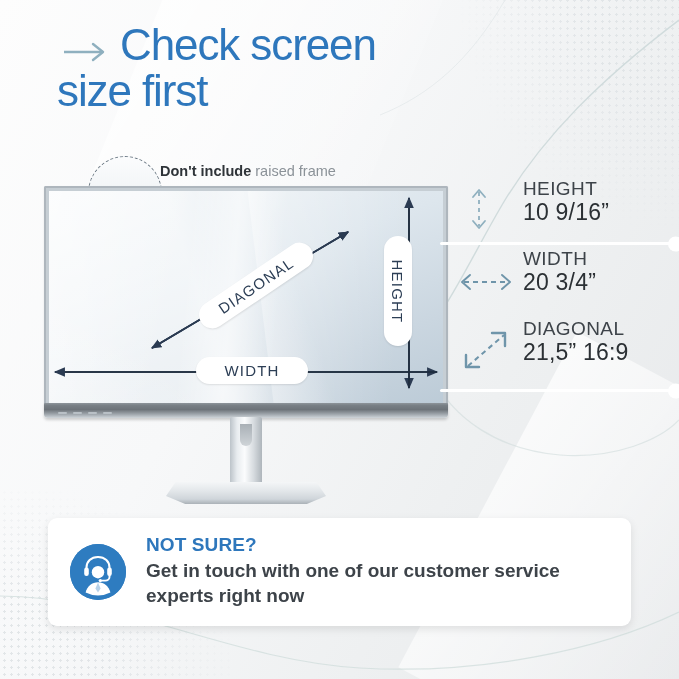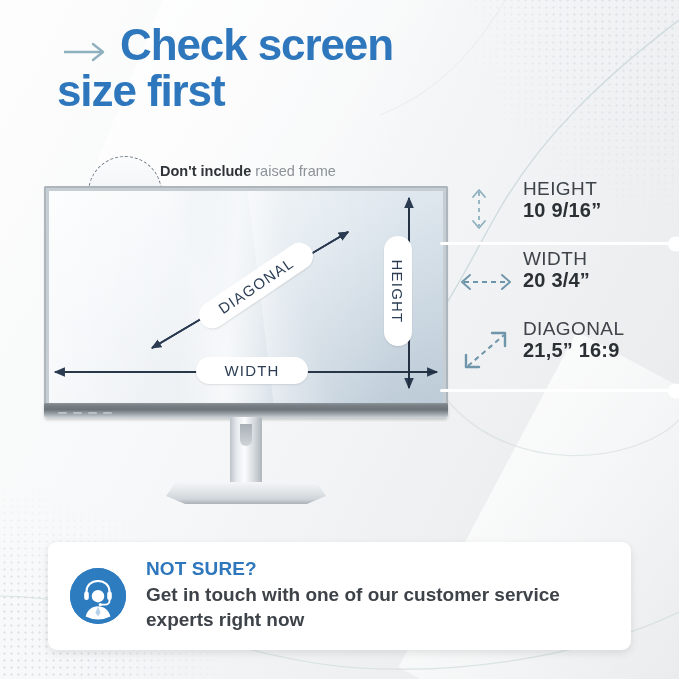--- a/index.html
+++ b/index.html
@@ -36,21 +36,21 @@
     background: linear-gradient(100deg, rgba(255,255,255,.75), rgba(255,255,255,0));
   }
 
   
   #title-block { position: absolute; left: 57px; top: 22px; width: 470px; }
   #title-arrow {
     position: absolute; left: 6px; top: 19px; width: 46px; height: 22px;
   }
   #title-text {
     margin-left: 63px;
-    font-size: 44px; font-weight: bold; line-height: 1.04;
+    font-size: 44px; font-weight: normal; line-height: 1.04;
     color: #2e77bc; letter-spacing: -1.1px;
   }
   #title-text .l2 { display: block; margin-left: -63px; }
 
   
   #frame-callout {
     position: absolute; left: 88px; top: 156px;
     width: 74px; height: 74px; border-radius: 50%;
     border: 1.6px dashed #6d7a85;
     background: linear-gradient(180deg,#fbfcfd 0%,#f2f5f7 48%,#e9eef2 100%);
@@ -150,36 +150,36 @@
   
   #specs { position: absolute; left: 455px; top: 176px; width: 224px; }
   .spec-row { position: relative; height: 70px; }
   .spec-icon { position: absolute; left: 0; top: 6px; width: 62px; height: 54px; }
   .spec-text { position: absolute; left: 68px; top: 2px; }
   .spec-label {
     font-size: 19px; color: #3d4349; letter-spacing: .4px; line-height: 1.12;
     font-weight: 300;
   }
   .spec-value {
-    font-size: 20px; font-weight: bold; color: #2b3034; letter-spacing: .2px; line-height: 1.18;
+    font-size: 23px; font-weight: normal; color: #2b3034; letter-spacing: .2px; line-height: 1.18;
   }
   .divider {
     position: absolute; left: -15px; right: 0; height: 3px;
     background: #ffffff; border-radius: 2px;
   }
   .divider .dot {
     position: absolute; right: -4px; top: 50%; transform: translateY(-50%);
     width: 15px; height: 15px; border-radius: 50%; background: #ffffff;
   }
   #div-1 { top: 66px; }
   #div-2 { top: 143px; }
 
   
   #support-card {
-    position: absolute; left: 48px; top: 542px; width: 583px; height: 108px;
+    position: absolute; left: 48px; top: 518px; width: 583px; height: 108px;
     background: #ffffff; border-radius: 9px;
     box-shadow: 0 3px 9px rgba(0,0,0,.10);
     display: flex; align-items: center; padding: 0 22px; justify-content: space-between;
   }
   #support-icon {
     width: 56px; height: 56px; border-radius: 50%;
     background: #2e7cc0; flex: 0 0 56px; position: relative; margin-right: 20px;
   }
   #support-text { padding-bottom: 2px; }
   #support-title {

